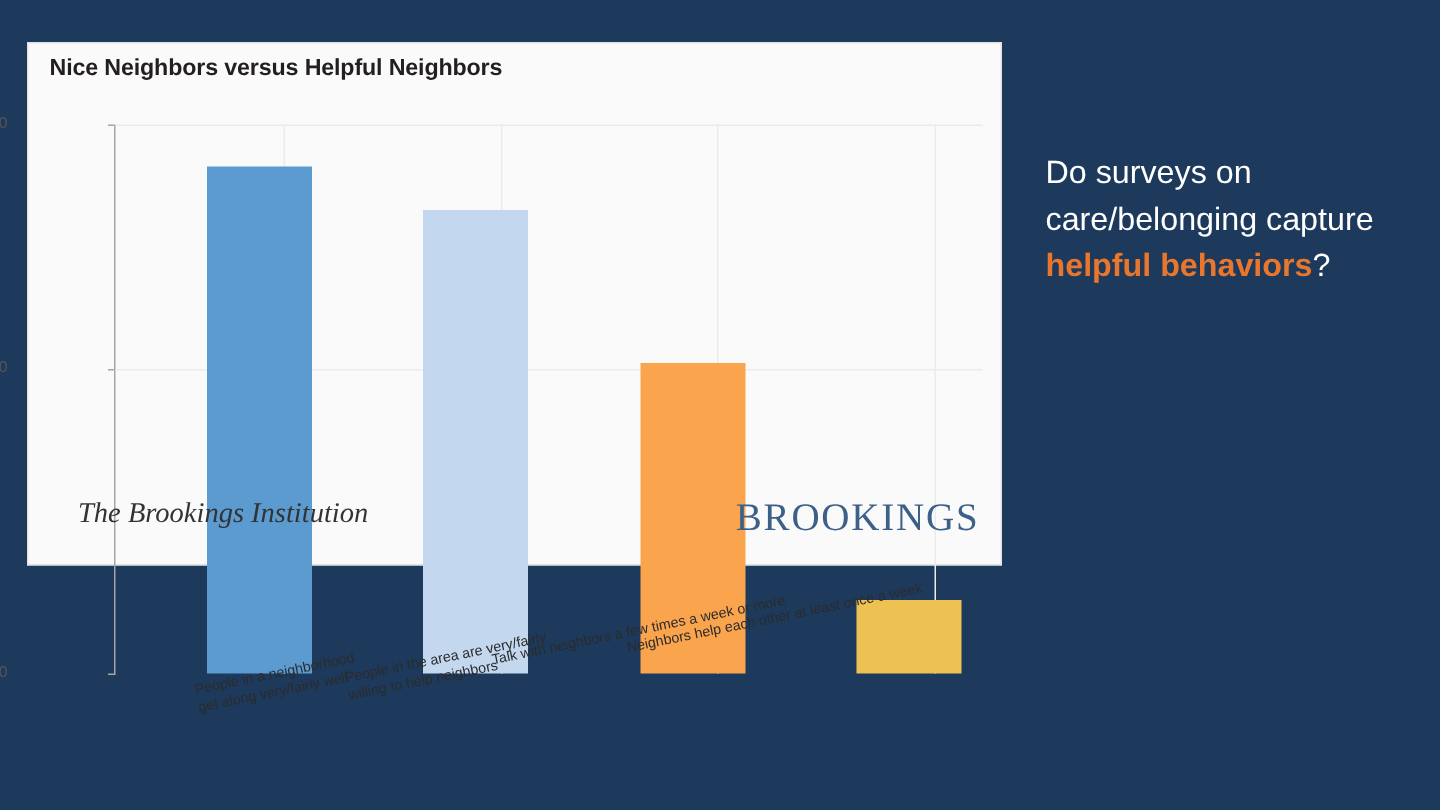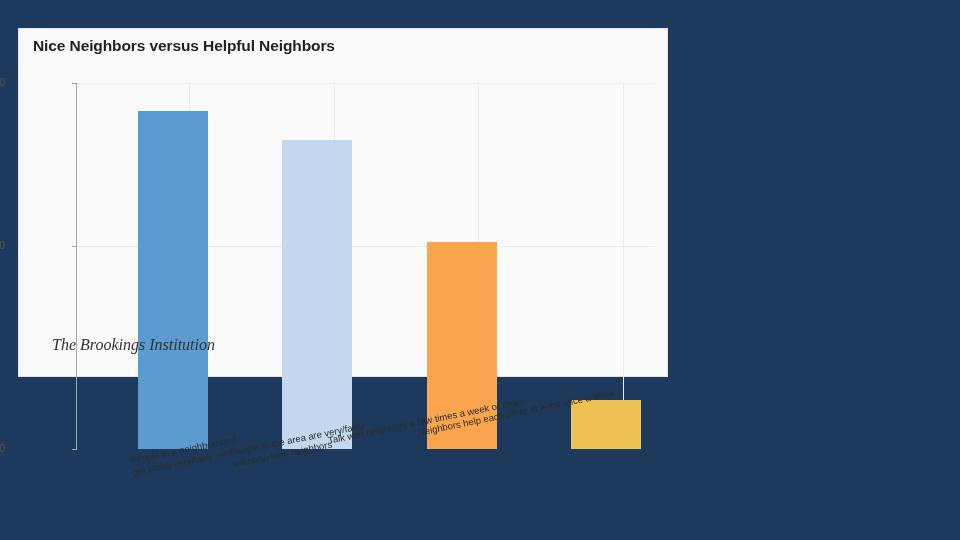--- a/index.html
+++ b/index.html
@@ -54,21 +54,21 @@
     position:absolute;
     font-size:9.5px; color:#2b2b2b; line-height:12px;
     transform-origin:left top;
     transform:rotate(-11.5deg);
     white-space:nowrap;
   }
 
   #footer-left {
     position:absolute; left:33px; bottom:22px;
     font-family:"Liberation Serif", serif;
-    font-style:italic; font-size:16px; color:#333;
+    font-style:italic; font-size:19px; color:#333;
   }
   #brookings-logo {
     position:absolute; right:14px; bottom:16px;
     font-family:"Liberation Serif", serif;
     font-size:26px; letter-spacing:1.2px; color:#3d6089;
   }
 
   
   #text-panel {
     position:absolute; left:697px; top:100px;
@@ -117,24 +117,26 @@
         <div class="xlabel" style="left: 250px; top: -14px;">
           <div>Talk with neighbors a few times a week or more</div>
         </div>
         <div class="xlabel" style="left: 340px; top: -22px;">
           <div>Neighbors help each other at least once a week</div>
         </div>
       </div>
 
     <div id="footer-left">The Brookings Institution</div>
 
+    <div id="brookings-logo">BROOKINGS</div>
   <div class="ytick-label" style="top: 413px;">0</div>
       <div class="ytick-mark" style="left: 53px; top: 420px; background: rgb(166, 166, 166);"></div>
       <div class="ytick-label" style="top: 209.667px;">50</div>
       <div class="ytick-mark" style="left: 53px; top: 216.667px; background: rgb(166, 166, 166);"></div>
       <div class="ytick-label" style="top: 47px;">90</div>
       <div class="ytick-mark" style="left: 53px; top: 54px; background: rgb(166, 166, 166);"></div>
     </div>
 
   <div id="text-panel">
+      <div class="question"><span>Do surveys on care/belonging capture </span><span class="hl-orange">helpful behaviors</span><span>?</span></div>
     </div>
 
 </div>
 
 </body></html>

